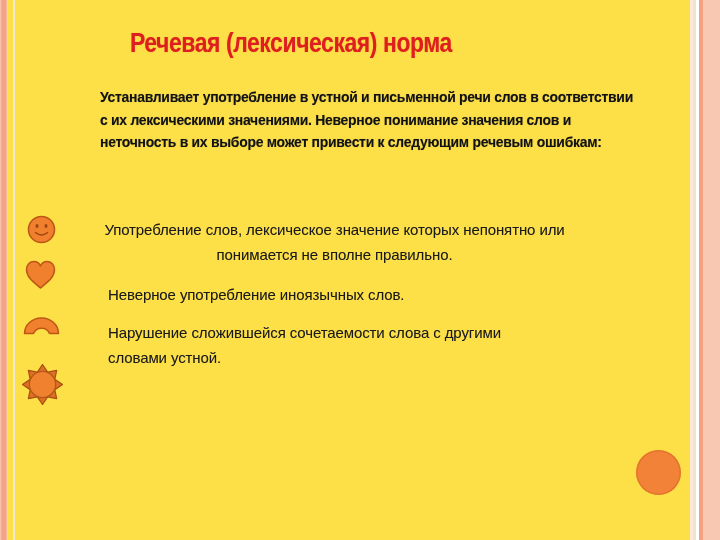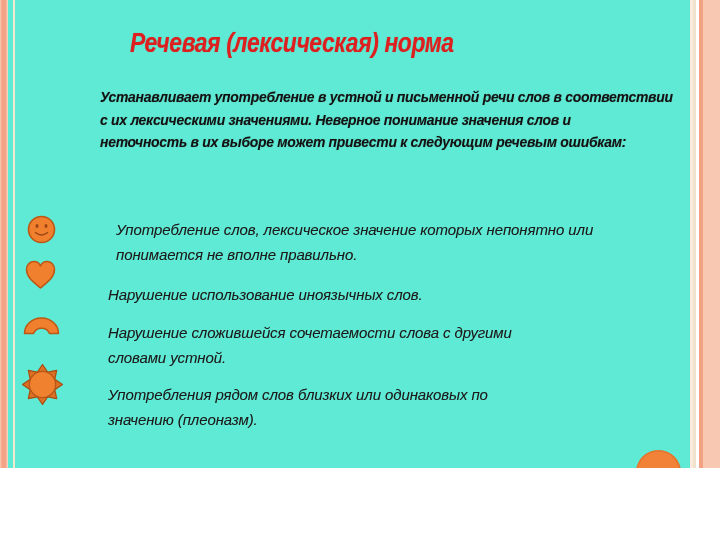--- a/index.html
+++ b/index.html
@@ -1,23 +1,22 @@
 <!DOCTYPE html>
 <html><head>
 <meta charset="utf-8">
 <style>
   html, body { margin: 0; padding: 0; background: #ffffff; }
   .slide {
     position: relative;
     width: 720px;
-    height: 468px;
-    background: #5eead4;
+    height: 540px;
+    background: #fde047;
     overflow: hidden;
     font-family: "Liberation Sans", "DejaVu Sans", sans-serif;
-    font-style: italic;
   }
   
   .edge { position: absolute; top: 0; height: 540px; }
   .left-bar   { left: 0;    width: 8px;  background: linear-gradient(90deg,#F8CDB9 0%,#F3A486 25%,#F3A486 70%,#FBDACB 100%); }
   .left-line  { left: 13px; width: 2px;  background: #F1E8CE; }
   .right-line1{ left: 690px; width: 3px; background: #FBE9DE; }
   .right-line2{ left: 693px; width: 3px; background: #EFE3CC; }
   .right-gap  { left: 696px; width: 3px; background: #FFFFFF; }
   .right-accent{ left: 699px; width: 4px; background: #F2A183; }
   .right-bar  { left: 703px; width: 17px; background: #F9C8B2; }
@@ -51,21 +50,21 @@
   }
   
   .bullet-text {
     position: absolute;
     font-size: 15px;
     line-height: 25px;
     letter-spacing: -0.1px;
     color: #1A1A1A;
     text-shadow: 0 0 0.6px rgba(80,80,80,0.4);
   }
-  .b1 { left: 116px; top: 217px; width: 485px; }
+  .b1 { left: 92px; top: 217px; width: 485px; text-align: center; }
   .b2 { left: 108px; top: 282px; width: 485px; }
   .b3 { left: 108px; top: 320px; width: 435px; }
   .b4 { left: 108px; top: 382px; width: 420px; }
   .bullet-icon { position: absolute; }
   .i1 { left: 27px; top: 215px; width: 29px; height: 29px; }
   .i2 { left: 25px; top: 259px; width: 31px; height: 32px; }
   .i3 { left: 23px; top: 311px; width: 37px; height: 24px; }
   .i4 { left: 22px; top: 364px; width: 41px; height: 41px; }
   
   .accent-circle {
@@ -117,19 +116,18 @@
     </svg>
   </span>
   <span class="bullet-icon i4">
     <svg width="41" height="41" viewBox="0 0 40 40">
       <polygon points="39.5,20 32,25 33.8,33.8 25,32 20,39.5 15,32 6.2,33.8 8,25 0.5,20 8,15 6.2,6.2 15,8 20,0.5 25,8 33.8,6.2 32,15" fill="#DD7123" stroke="#A84E12" stroke-width="1.2" stroke-linejoin="round"></polygon>
       <circle cx="20" cy="20" r="12.8" fill="#F0812F" stroke="#B5571A" stroke-width="1.2"></circle>
     </svg>
   </span>
 
   <div class="bullet-text b1">Употребление слов, лексическое значение которых непонятно или понимается не вполне правильно.</div>
-  <div class="bullet-text b2">Нарушение использование иноязычных слов.</div>
+  <div class="bullet-text b2">Неверное употребление иноязычных слов.</div>
   <div class="bullet-text b3">Нарушение сложившейся сочетаемости слова с другими словами устной.</div>
-  <div class="bullet-text b4">Употребления рядом слов близких или одинаковых по значению (плеоназм).</div>
 
   <div class="accent-circle"></div>
 
 </div>
 
 </body></html>

